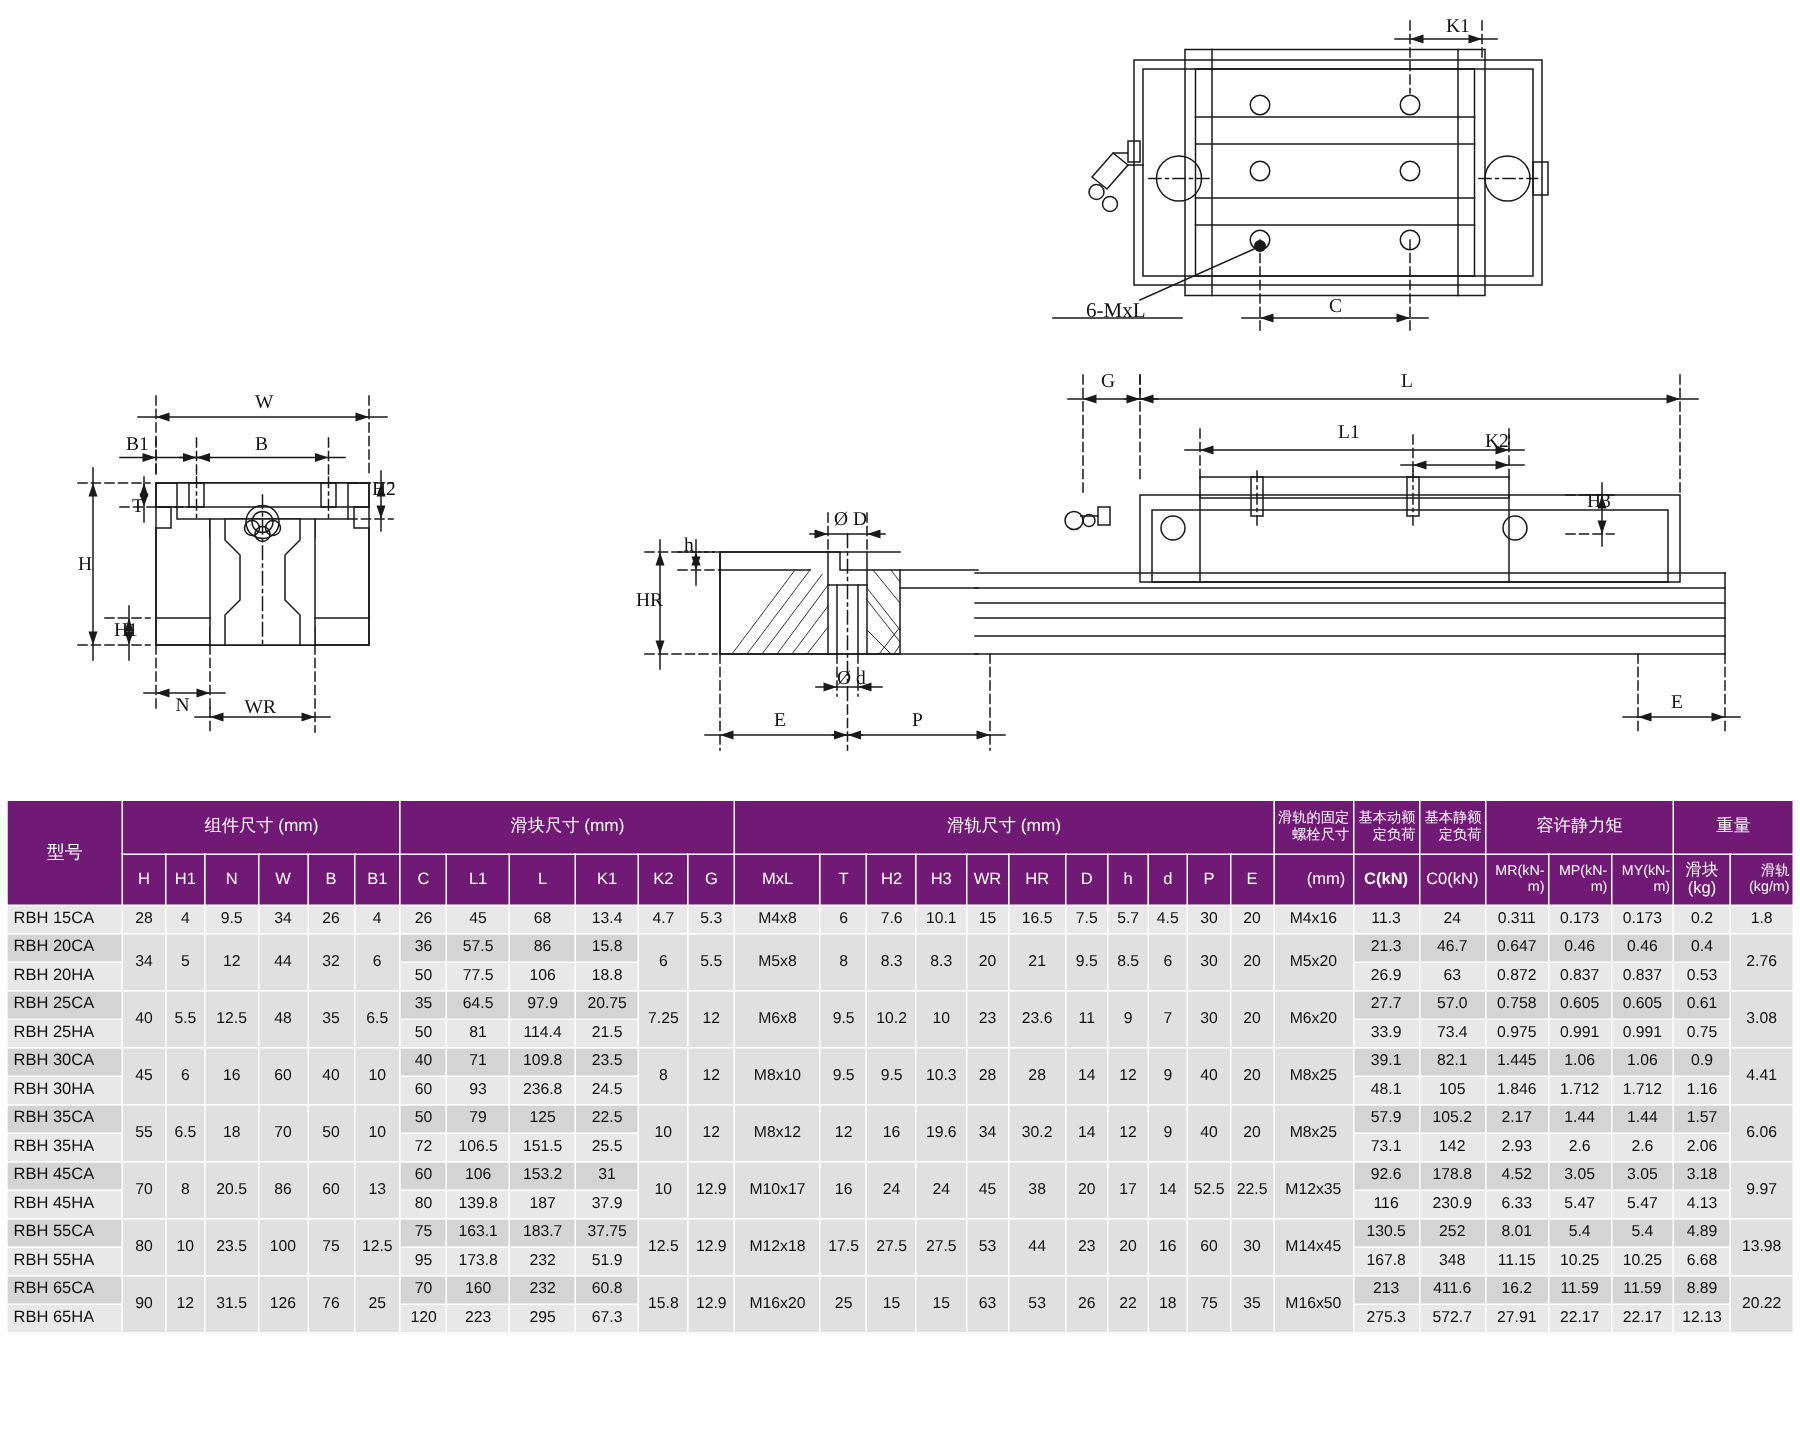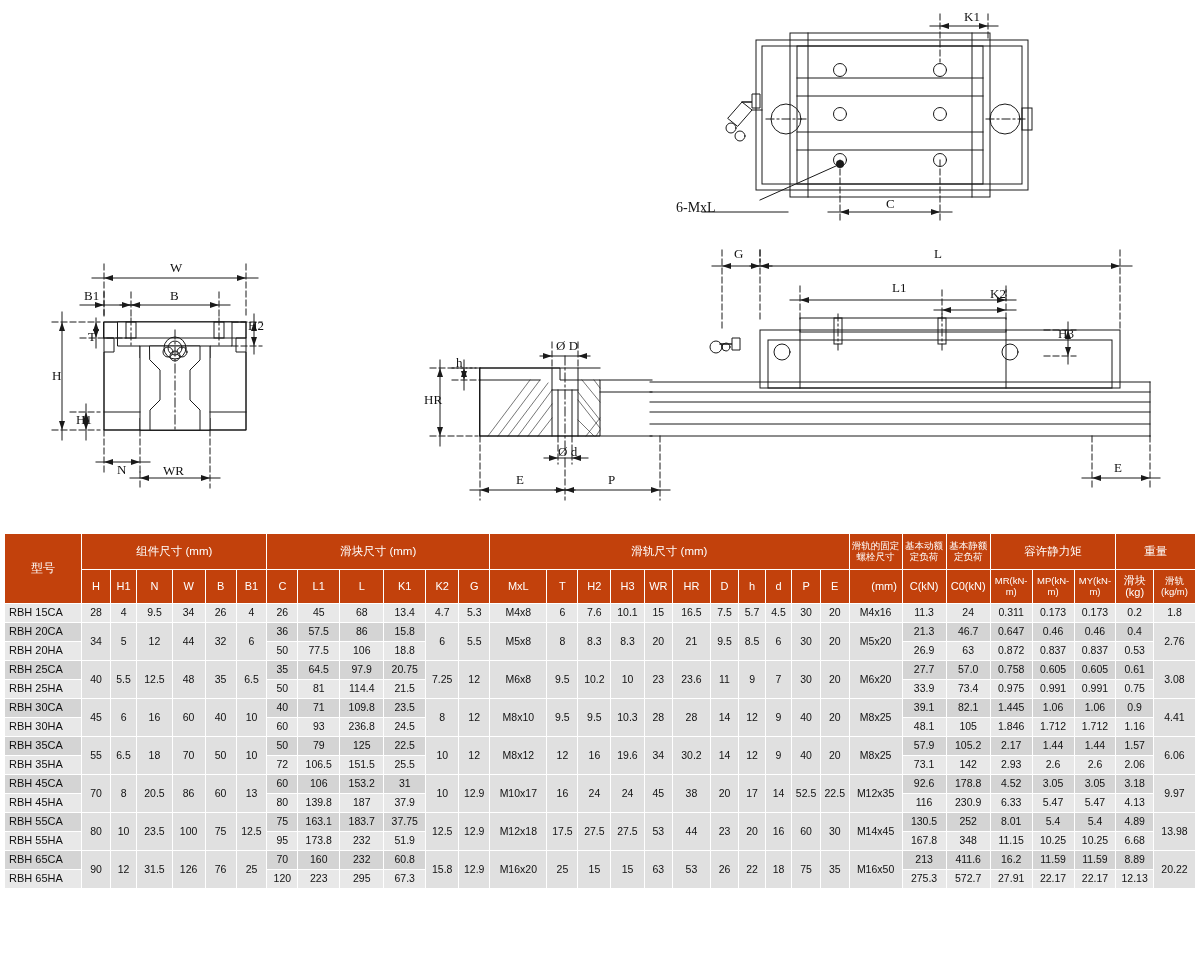--- a/index.html
+++ b/index.html
@@ -40,30 +40,30 @@
   }
   table.spec th, table.spec td {
     border: 1px solid #ffffff;
     text-align: center;
     vertical-align: middle;
     padding: 0;
     height: 19px;
     line-height: 1.05;
   }
   table.spec thead th {
-    background: #c2410c;
+    background: #701a75;
     color: #ffffff;
     font-weight: normal;
     font-size: 11px;
     padding: 1px 2px;
   }
   table.spec thead th.grp { height: 36px; font-size: 11.5px; }
   table.spec thead th.sub { height: 34px; font-size: 11px; }
   table.spec thead th.model { font-size: 12px; }
-  table.spec thead th.small { font-size: 9.5px; line-height: 1.1; }
+  table.spec thead th.small { font-size: 9.5px; line-height: 1.1; text-align: right; }
   table.spec tbody td {
     background: #e8e8e8;
     color: #111;
     font-size: 10.5px;
   }
   table.spec tbody tr.alt td { background: #d4d4d4; }
   table.spec tbody td.name {
     text-align: left;
     padding-left: 4px;
     font-size: 11px;
@@ -331,21 +331,21 @@
       <path d="M565 490 l-9 -3 0 6 z" fill="#1a1a1a" stroke="none"></path>
       <line x1="660" y1="436" x2="660" y2="500" stroke-dasharray="6,3"></line>
       <line x1="555" y1="490" x2="670" y2="490"></line>
       <path d="M565 490 l9 -3 0 6 z" fill="#1a1a1a" stroke="none"></path>
       <path d="M660 490 l-9 -3 0 6 z" fill="#1a1a1a" stroke="none"></path>
     </g>
   </svg>
 
   <div class="lbl" style="left:964px; top:9px;">K1</div>
   <div class="lbl" style="left:886px; top:196px;">C</div>
-  <div class="lbl" style="left:676px; top:200px; font-size:14px;">6-MxL</div>
+  <div class="lbl" style="left:724px; top:200px; font-size:14px;">6-MxL</div>
 
   <div class="lbl" style="left:170px; top:260px;">W</div>
   <div class="lbl" style="left:84px; top:288px;">B1</div>
   <div class="lbl" style="left:170px; top:288px;">B</div>
   <div class="lbl" style="left:88px; top:329px;">T</div>
   <div class="lbl" style="left:248px; top:318px;">H2</div>
   <div class="lbl" style="left:52px; top:368px;">H</div>
   <div class="lbl" style="left:76px; top:412px;">H1</div>
   <div class="lbl" style="left:117px; top:462px;">N</div>
   <div class="lbl" style="left:163px; top:463px;">WR</div>
@@ -396,21 +396,21 @@
           <th class="sub" style="width: 30px;">H2</th>
           <th class="sub" style="width: 30px;">H3</th>
           <th class="sub" style="width: 26px;">WR</th>
           <th class="sub" style="width: 34px;">HR</th>
           <th class="sub" style="width: 26px;">D</th>
           <th class="sub" style="width: 24px;">h</th>
           <th class="sub" style="width: 24px;">d</th>
           <th class="sub" style="width: 26px;">P</th>
           <th class="sub" style="width: 26px;">E</th>
           <th class="sub" style="width: 48px; padding-left: 19px;">(mm)</th>
-          <th class="sub" style="width: 40px;">C(kN)</th>
+          <th class="sub" style="width: 40px; font-weight: bold;">C(kN)</th>
           <th class="sub" style="width: 40px;">C0(kN)</th>
           <th class="sub small" style="width: 38px;">MR(kN-m)</th>
           <th class="sub small" style="width: 38px;">MP(kN-m)</th>
           <th class="sub small" style="width: 38px;">MY(kN-m)</th>
           <th class="sub" style="width: 34px;">滑块(kg)</th>
           <th class="sub small" style="width: 38px;">滑轨(kg/m)</th>
         </tr>
     </thead>
     <tbody id="spec-body">
         <tr>

